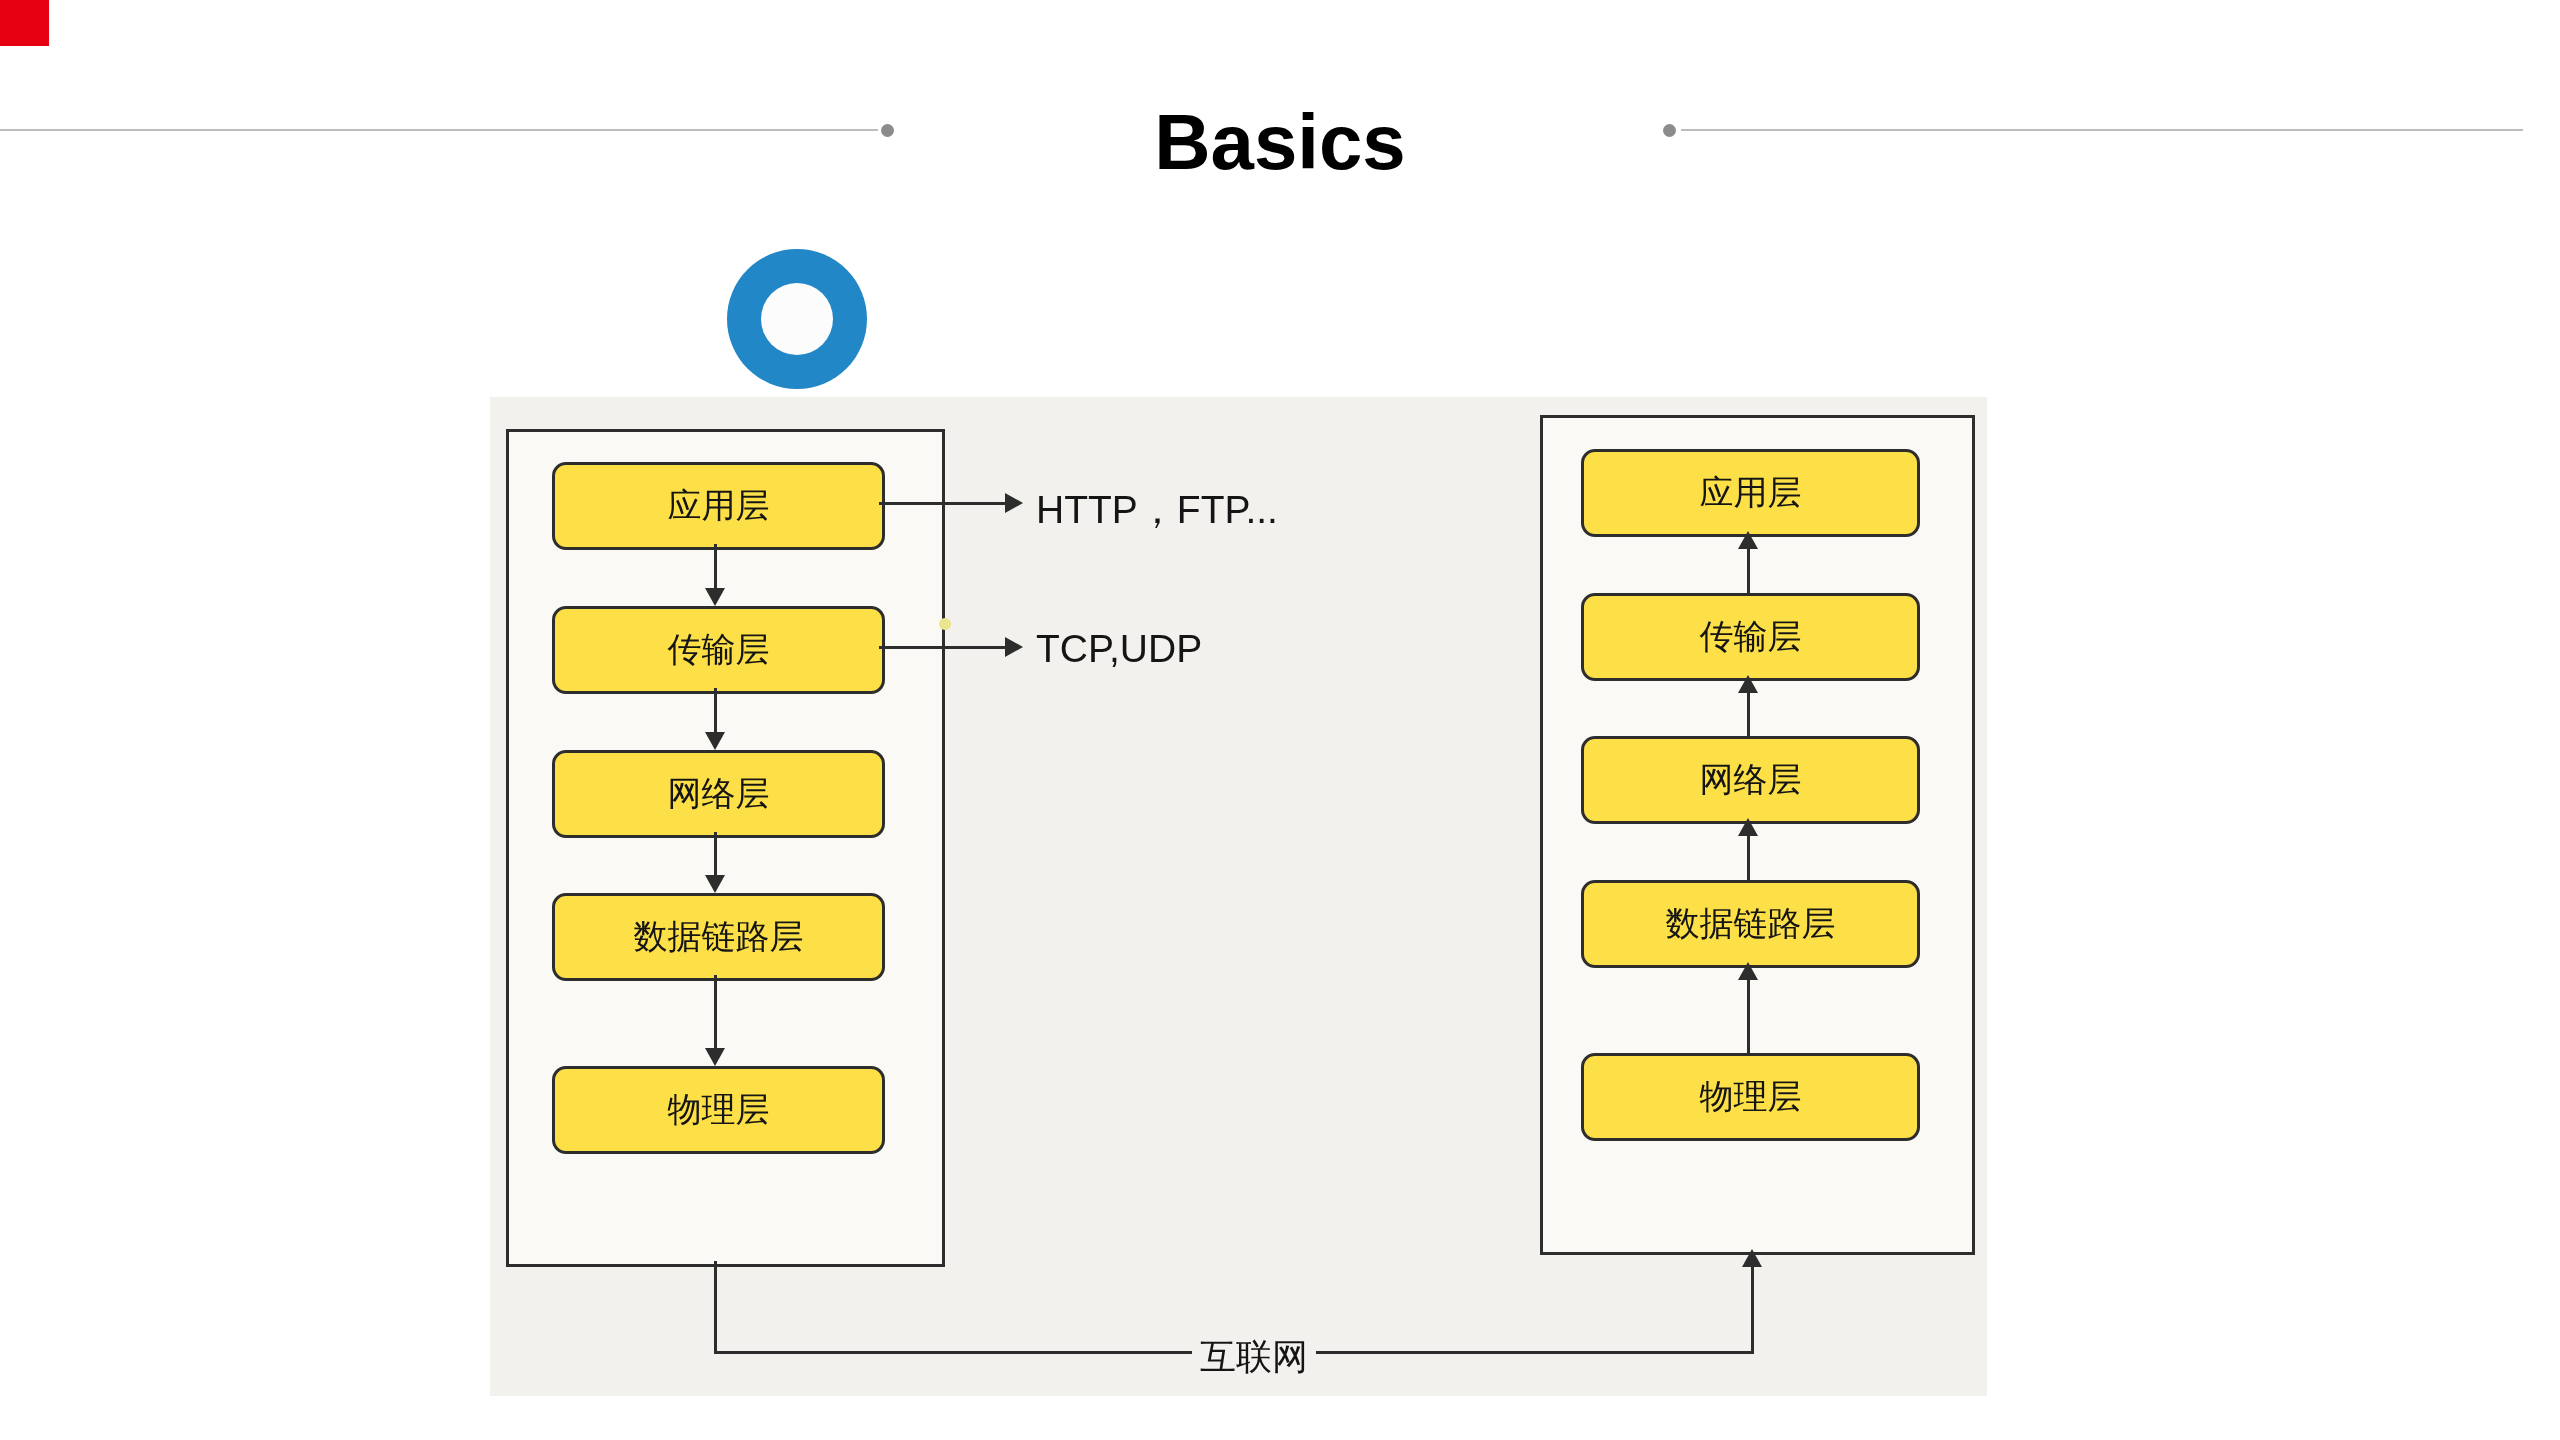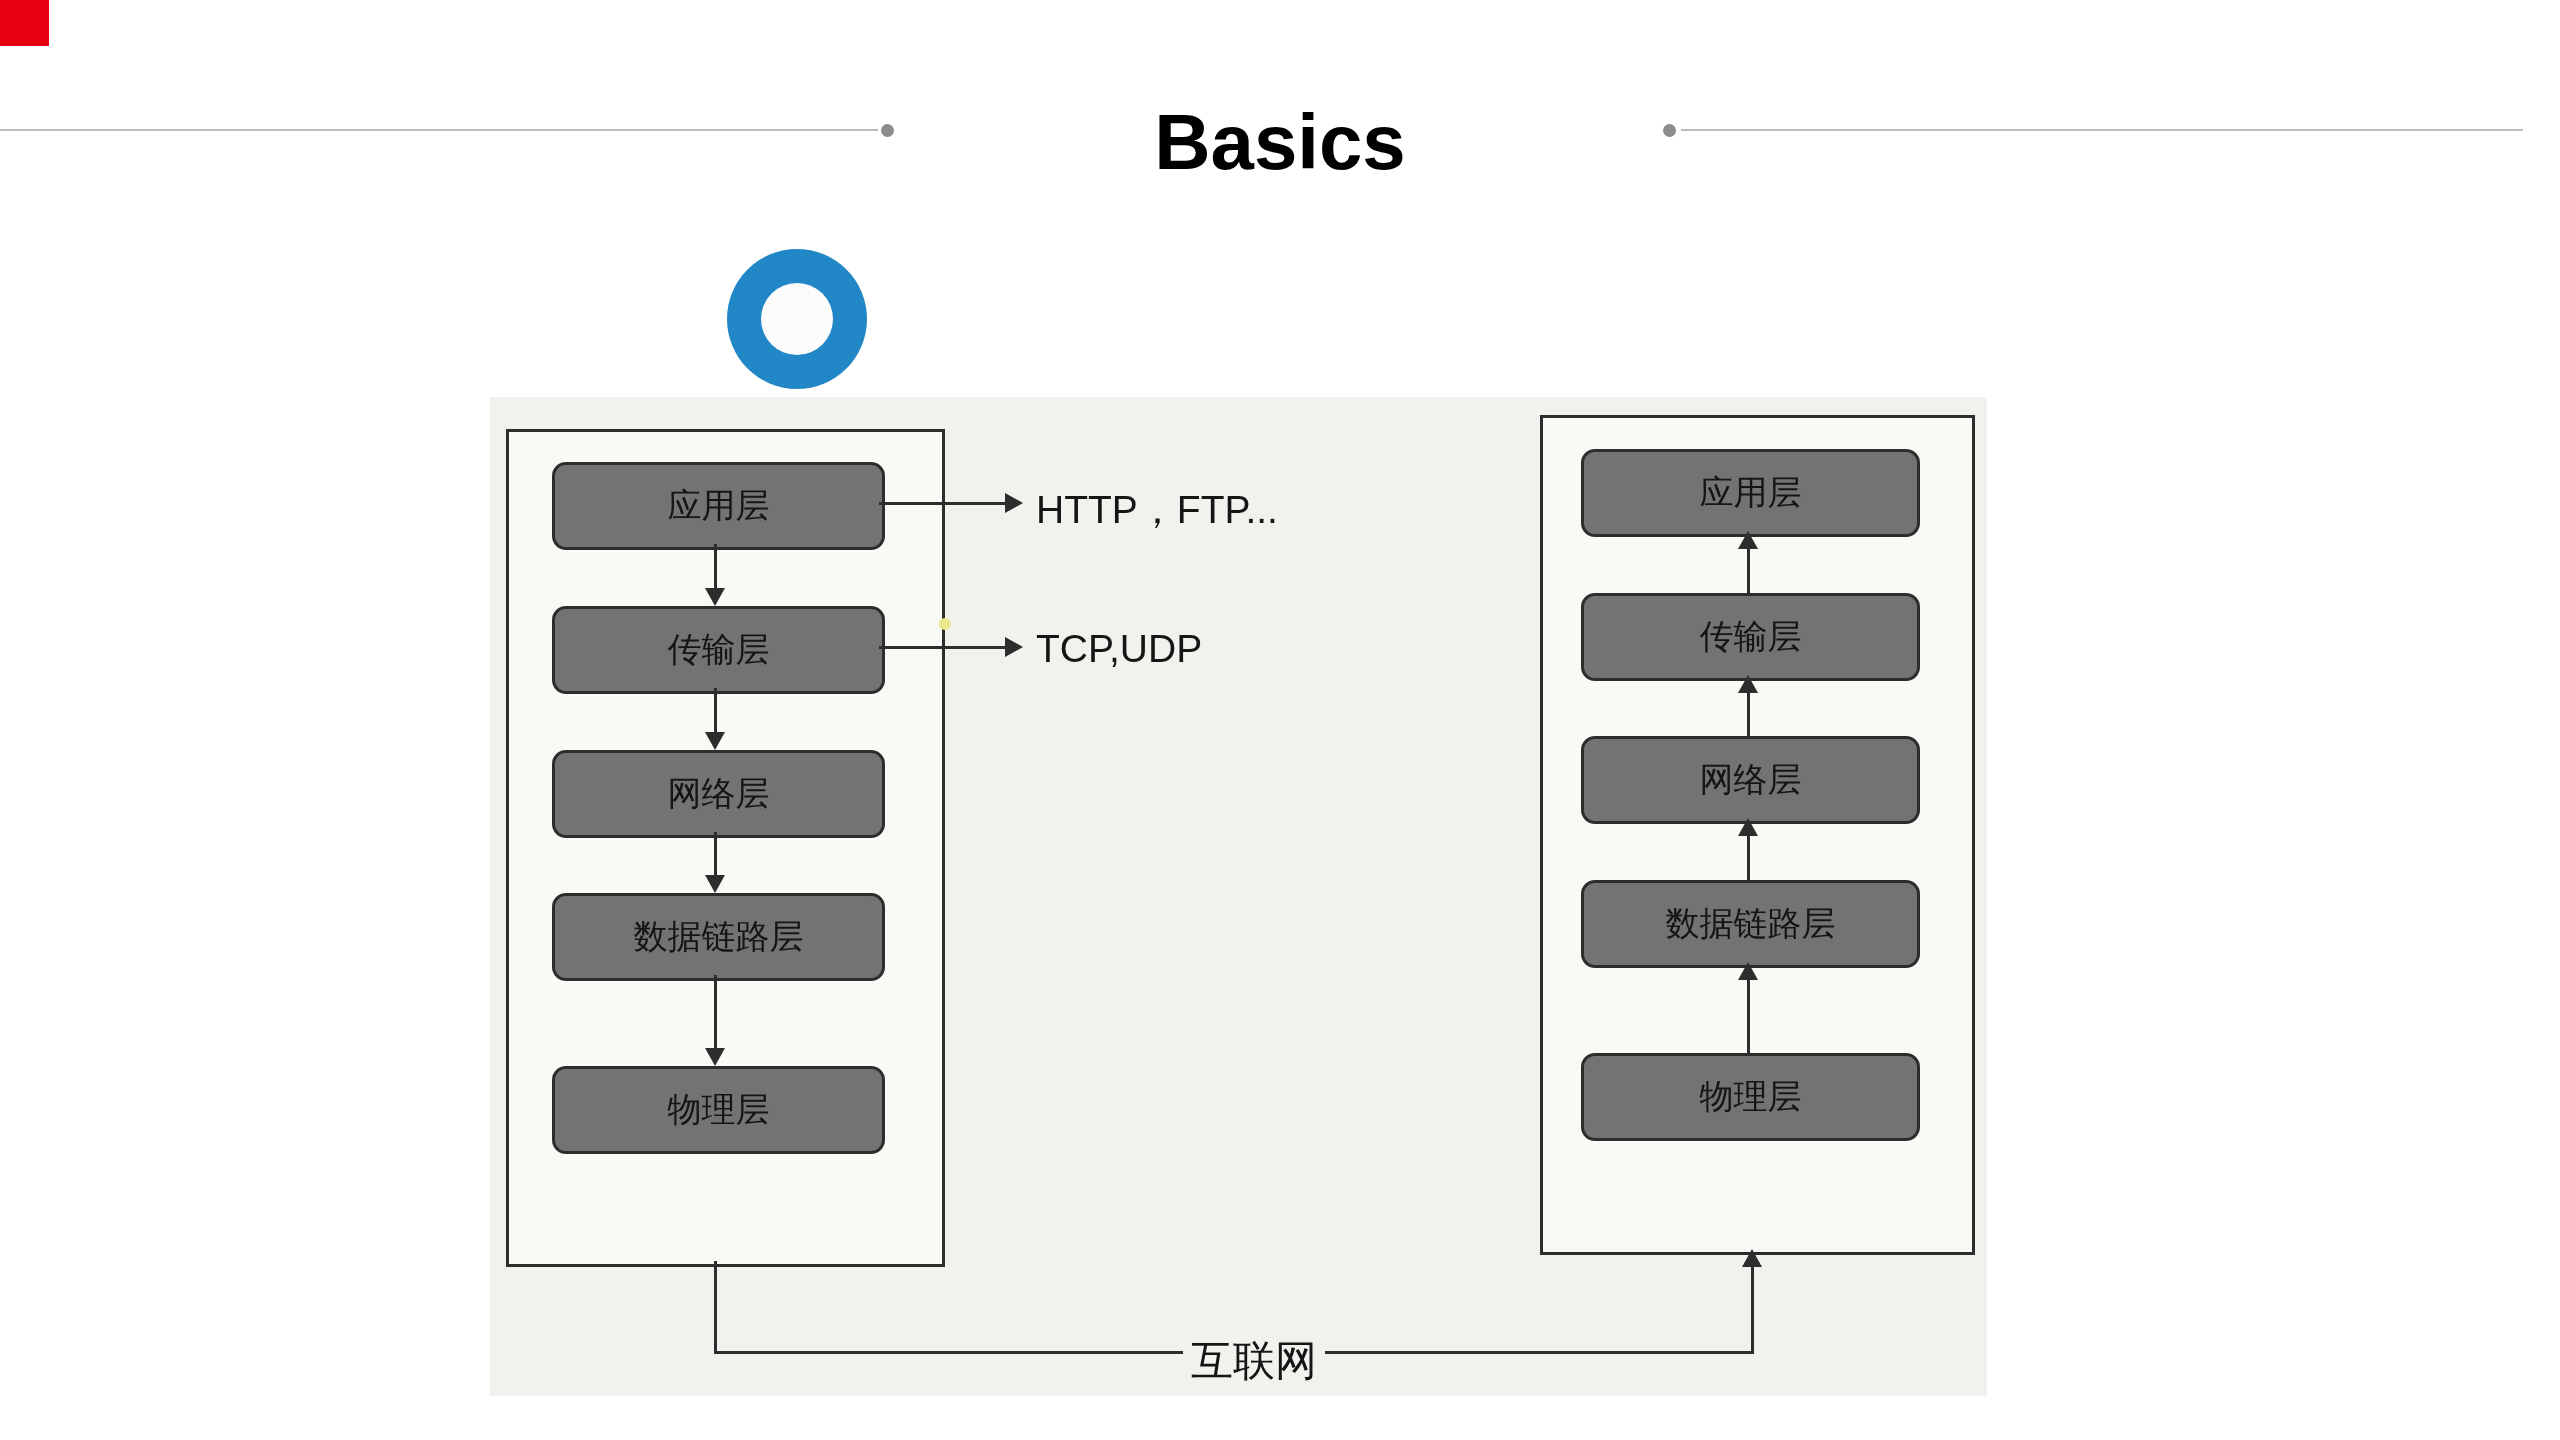--- a/index.html
+++ b/index.html
@@ -23,37 +23,37 @@
   .badge{position:absolute;left:139px;top:272px;width:731px;height:94px;border-radius:94px;
          background:#2187c6;display:flex;align-items:center;}
   .badge-text{padding-left:160px;font-size:60px;color:#ffffff;letter-spacing:3px;}
   .badge-ring{position:absolute;left:727px;top:249px;width:140px;height:140px;border-radius:50%;
               background:#2187c6;display:flex;align-items:center;justify-content:center;}
   .badge-ring-inner{width:72px;height:72px;border-radius:50%;background:#fcfcfc;}
 
   
   .diagram{position:absolute;left:490px;top:397px;width:1497px;height:999px;background:#f2f1ed;}
   .outer-box{position:absolute;border:3px solid #2d2d2d;background:#faf9f5;}
-  .layer{position:absolute;height:82px;border:3px solid #2d2d2d;border-radius:14px;background:#737373;
+  .layer{position:absolute;height:82px;border:3px solid #2d2d2d;border-radius:14px;background:#fde047;
          display:flex;align-items:center;justify-content:center;font-size:34px;color:#151515;}
   .box-label{position:absolute;text-align:center;font-size:34px;color:#151515;}
 
   
   .shaft-v{position:absolute;width:3px;background:#2d2d2d;}
   .shaft-h{position:absolute;height:3px;background:#2d2d2d;}
   .head-down{position:absolute;width:0;height:0;border-left:10px solid transparent;
              border-right:10px solid transparent;border-top:18px solid #2d2d2d;}
   .head-up{position:absolute;width:0;height:0;border-left:10px solid transparent;
            border-right:10px solid transparent;border-bottom:18px solid #2d2d2d;}
   .head-right{position:absolute;width:0;height:0;border-top:10px solid transparent;
               border-bottom:10px solid transparent;border-left:18px solid #2d2d2d;}
 
   .proto{position:absolute;font-size:39px;color:#151515;white-space:nowrap;}
   .net-label{position:absolute;transform:translateX(-50%);background:#f2f1ed;padding:0 8px;
-             font-size:42px;color:#151515;white-space:nowrap;}
+             font-size:36px;color:#151515;white-space:nowrap;}
   .pointer-dot{position:absolute;width:12px;height:12px;border-radius:50%;background:#e9e68d;}
 </style>
 </head>
 <body>
 
 <div class="page">
 
   <div class="red-block"></div>
 
   <div class="rule rule-left"></div>

